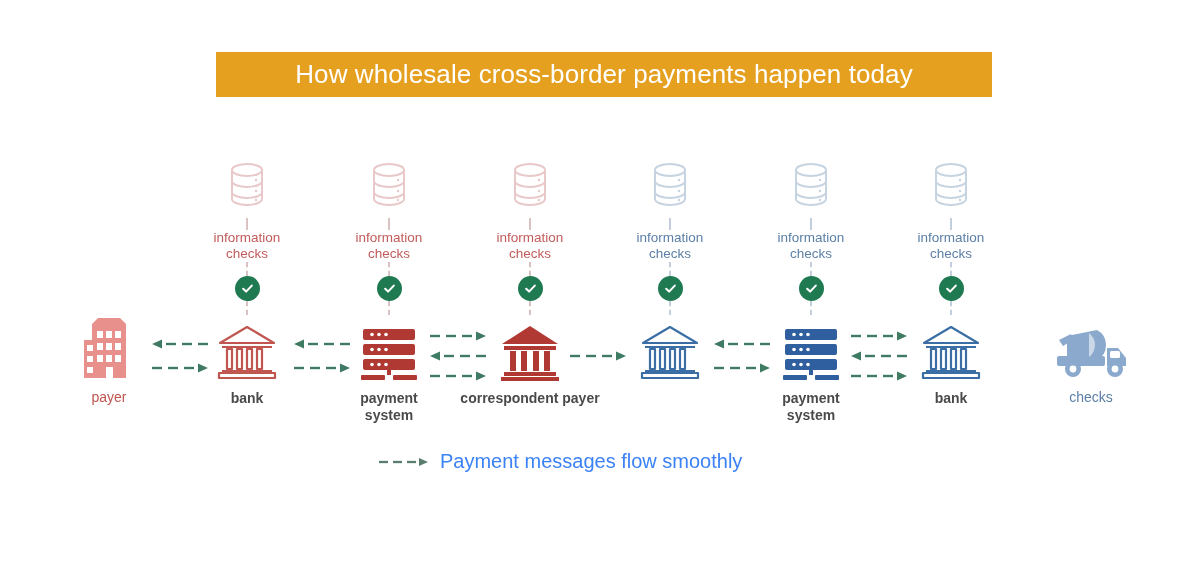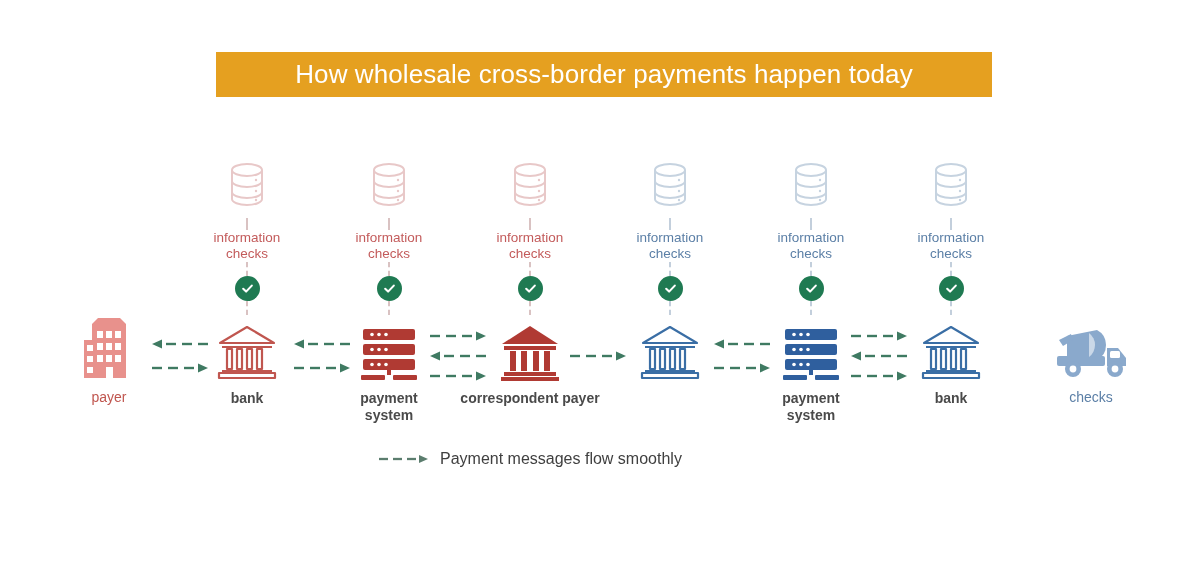--- a/index.html
+++ b/index.html
@@ -56,21 +56,21 @@
 
   
   .arrows{position:absolute;display:flex;flex-direction:column;justify-content:center;}
   .arrow-row{height:16px;display:flex;align-items:center;}
   .arrow-row svg{display:block;}
 
   
   .legend{
     position:absolute;left:378px;top:450px;display:flex;align-items:center;gap:10px;
   }
-  .legend .txt{font-size:16px;color:#404040;}
+  .legend .txt{font-size:20px;color:#3b82f6;}
 </style>
 </head>
 <body>
 
 <div id="stage">
 
   <div class="title-banner">
     <span class="t">How wholesale cross-border payments happen today</span>
   </div>
 

